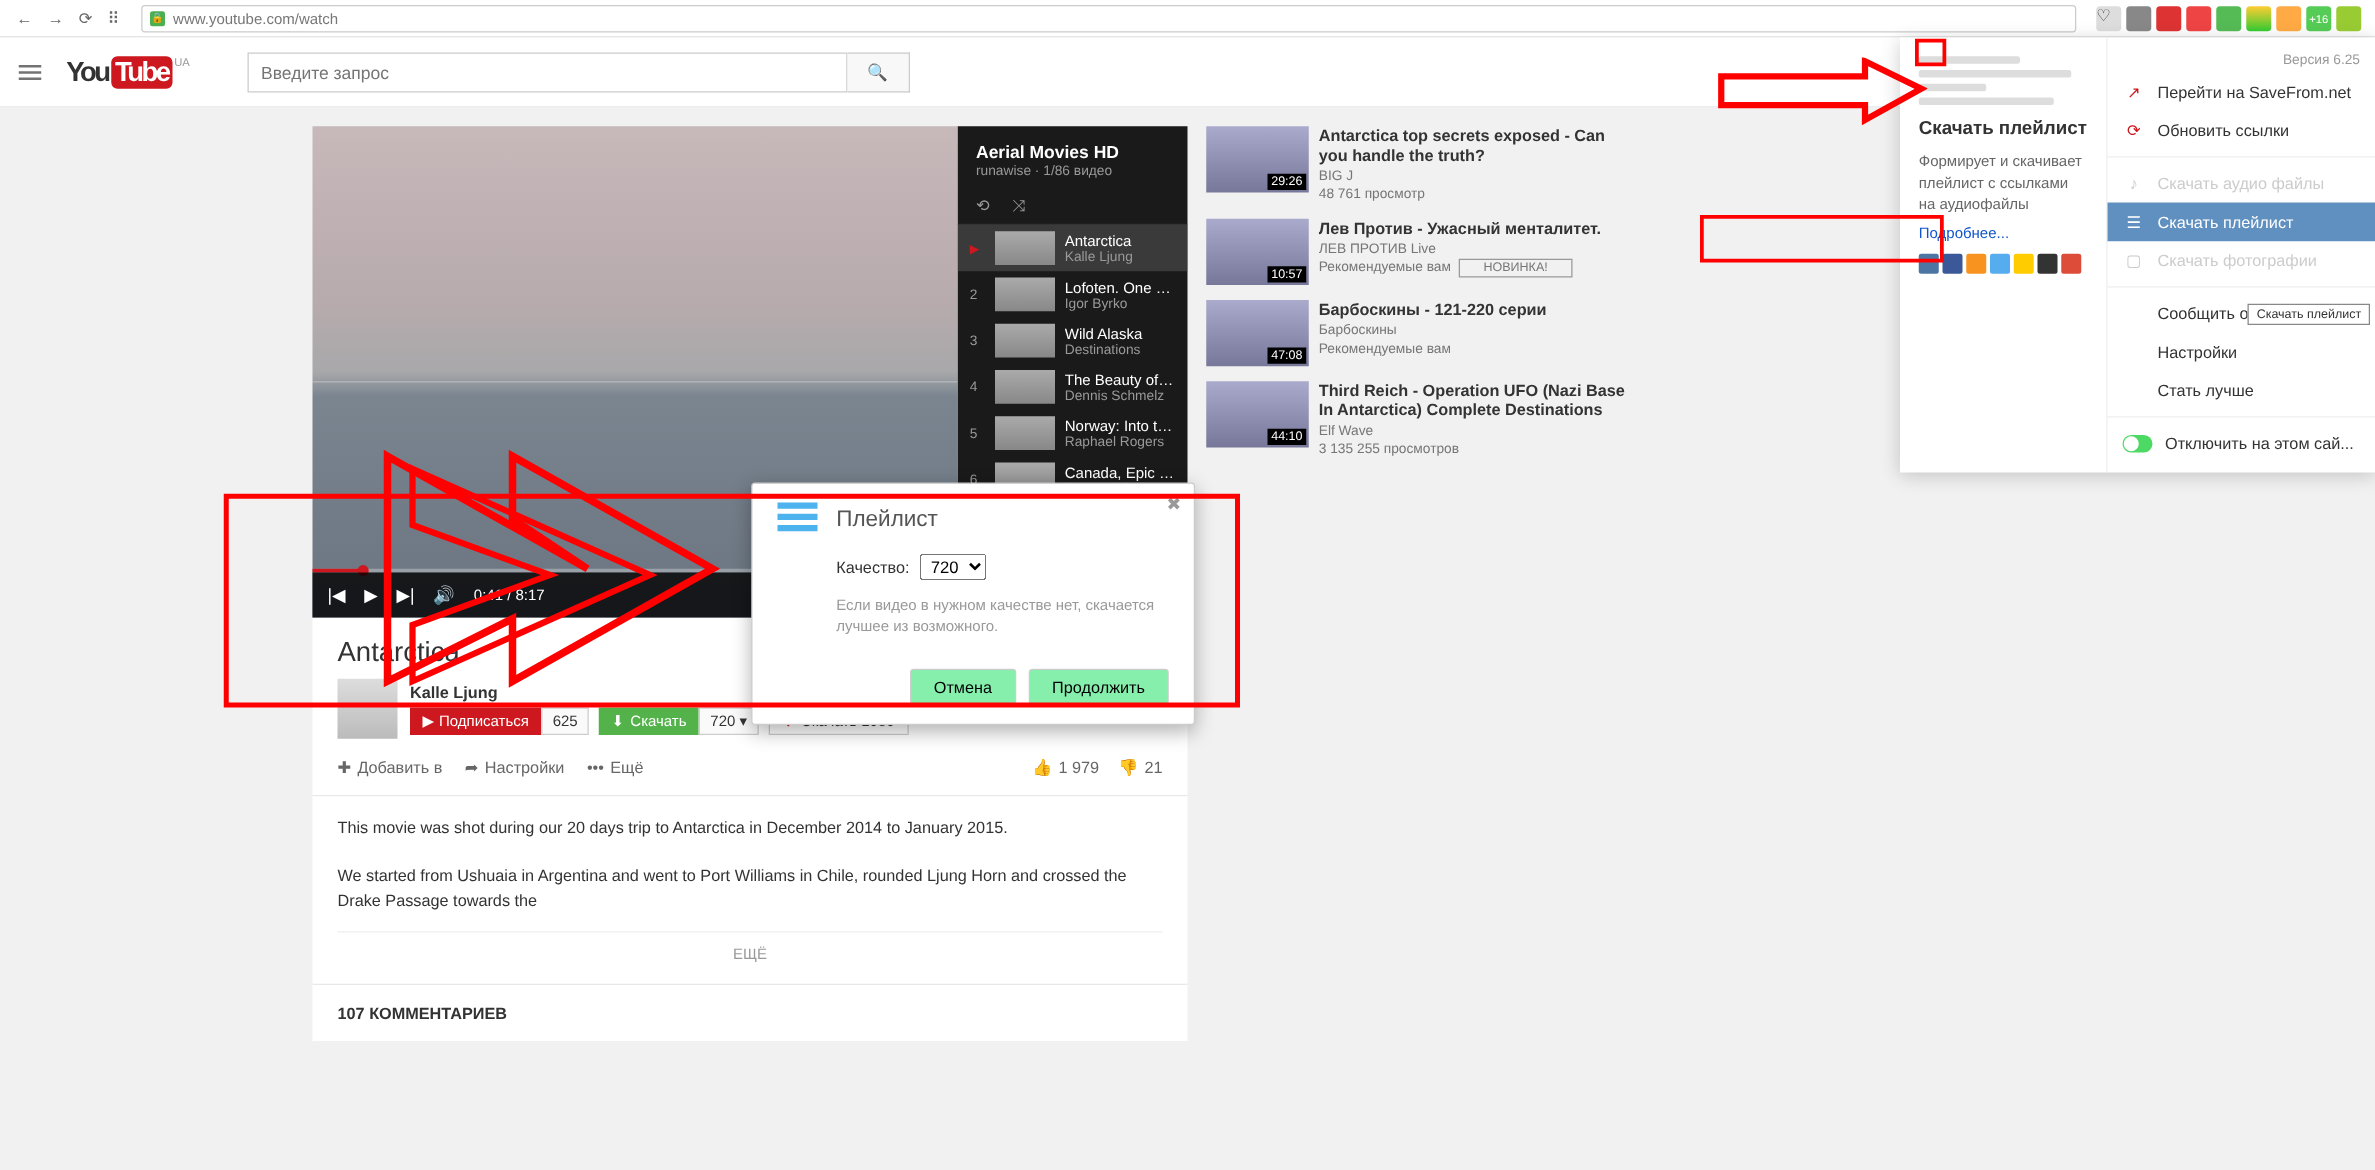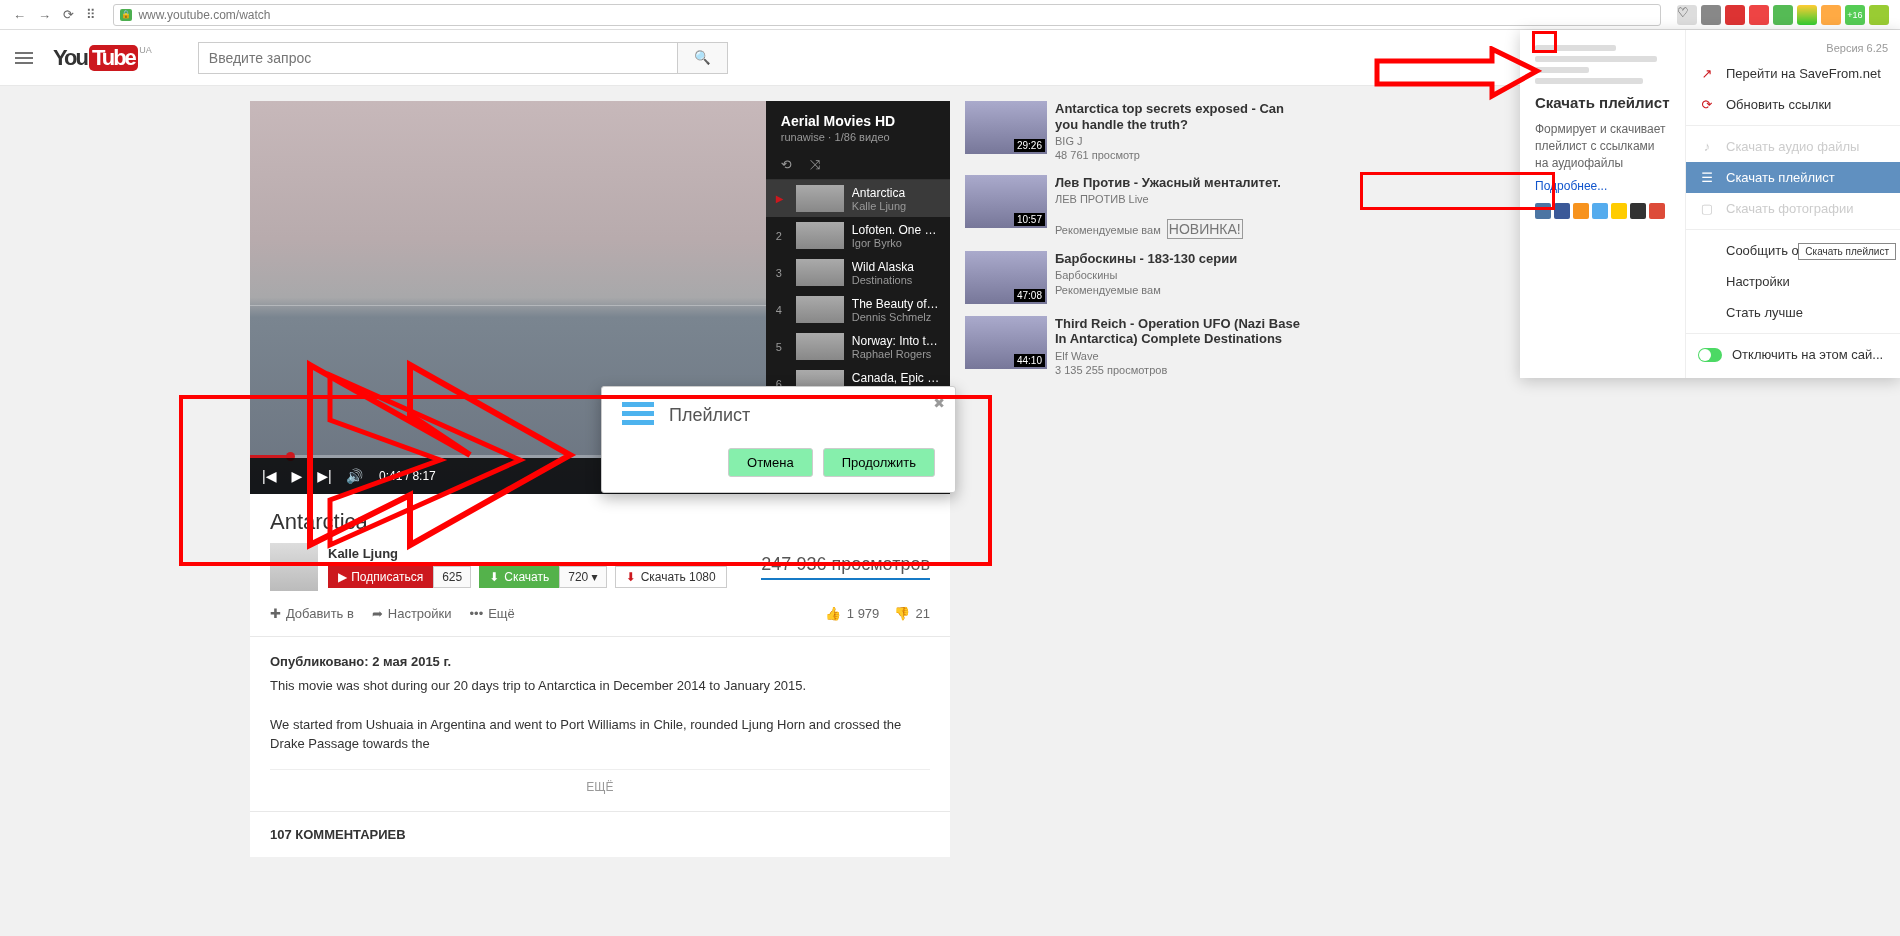--- a/index.html
+++ b/index.html
@@ -64,21 +64,21 @@
 .desc .pub{font-weight:bold;margin-bottom:4px;}
 .more{text-align:center;color:#999;margin-top:15px;border-top:1px solid #eee;padding-top:8px;cursor:pointer;font-size:12px;}
 .comments-h{background:#fff;padding:15px 20px;font-size:13px;font-weight:bold;}
 .sidebar{width:335px;margin-left:15px;}
 .sb-item{display:flex;gap:8px;margin-bottom:12px;cursor:pointer;}
 .sb-thumb{width:82px;height:53px;background:linear-gradient(#aac,#779);position:relative;flex-shrink:0;}
 .sb-dur{position:absolute;bottom:2px;right:2px;background:#000;color:#fff;font-size:10px;padding:1px 3px;}
 .sb-info{flex:1;overflow:hidden;}
 .sb-title{font-size:13px;font-weight:bold;line-height:1.2;margin-bottom:2px;}
 .sb-meta{font-size:11px;color:#767676;line-height:1.3;}
-.sb-badge{display:inline-block;border:1px solid #999;font-size:14px;padding:0 1px;margin-left:3px;margin-top:12px;}
+.sb-badge{display:inline-block;border:1px solid #999;font-size:10px;padding:0 19px;margin-left:3px;}
 
 .dialog{position:absolute;left:601px;top:386px;width:355px;background:#fff;border:1px solid #ccc;border-radius:3px;box-shadow:0 5px 15px rgba(0,0,0,0.3);z-index:50;}
 .dlg-head{padding:15px 20px 10px;display:flex;align-items:center;gap:15px;}
 .dlg-icon{width:32px;height:26px;display:flex;flex-direction:column;gap:4px;}
 .dlg-icon span{height:5px;background:#4db3ee;}
 .dlg-title{font-size:18px;color:#555;}
 .dlg-close{position:absolute;top:8px;right:10px;color:#999;cursor:pointer;font-size:14px;}
 .dlg-body{padding:5px 20px 15px 67px;}
 .dlg-row{display:flex;align-items:center;gap:8px;margin-bottom:12px;}
 .dlg-row select{padding:1px 4px;}
@@ -263,21 +263,20 @@
         <div class="vact">➦ <span>Настройки</span></div>
         <div class="vact">••• <span>Ещё</span></div>
         <div class="likes">
           <div class="vact">👍 <span>1 979</span></div>
           <div class="vact">👎 <span>21</span></div>
         </div>
       </div>
     </div>
 
     <div class="desc">
-      <div class="pub">Опубликовано: 2 мая 2015 г.</div>
       <div>This movie was shot during our 20 days trip to Antarctica in December 2014 to January 2015.</div>
       <br>
       <div>We started from Ushuaia in Argentina and went to Port Williams in Chile, rounded Ljung Horn and crossed the Drake Passage towards the</div>
       <div class="more">ЕЩЁ</div>
     </div>
 
     <div class="comments-h">107 КОММЕНТАРИЕВ</div>
   </div>
 
   <div class="sidebar">
@@ -297,21 +296,21 @@
         <div class="sb-info">
           <div class="sb-title">Лев Против - Ужасный менталитет.</div>
           <div class="sb-meta"><span>ЛЕВ ПРОТИВ Live</span><br><span>Рекомендуемые вам</span> <span class="sb-badge">НОВИНКА!</span></div>
         </div>
       </div>
     <div class="sb-item">
         <div class="sb-thumb">
           <span class="sb-dur">47:08</span>
         </div>
         <div class="sb-info">
-          <div class="sb-title">Барбоскины - 183-130 серии</div>
+          <div class="sb-title">Барбоскины - 121-220 серии</div>
           <div class="sb-meta"><span>Барбоскины</span><br><span>Рекомендуемые вам</span></div>
         </div>
       </div>
     <div class="sb-item">
         <div class="sb-thumb">
           <span class="sb-dur">44:10</span>
         </div>
         <div class="sb-info">
           <div class="sb-title">Third Reich - Operation UFO (Nazi Base In Antarctica) Complete Destinations</div>
           <div class="sb-meta"><span>Elf Wave</span><br><span>3 135 255 просмотров</span></div>
@@ -322,20 +321,27 @@
 
 <div class="dialog">
   <span class="dlg-close">✖</span>
   <div class="dlg-head">
     <div class="dlg-icon">
         <span></span>
         <span></span>
         <span></span>
       </div>
     <div class="dlg-title">Плейлист</div>
+  </div>
+  <div class="dlg-body">
+    <div class="dlg-row">
+      <span>Качество:</span>
+      <select><option>720</option></select>
+    </div>
+    <div class="dlg-hint">Если видео в нужном качестве нет, скачается лучшее из возможного.</div>
   </div>
   <div class="dlg-foot">
     <button class="dlg-btn">Отмена</button>
     <button class="dlg-btn">Продолжить</button>
   </div>
 </div>
 
 <div class="ext-popup">
   <div class="ext-left">
     <div class="ext-skel">

